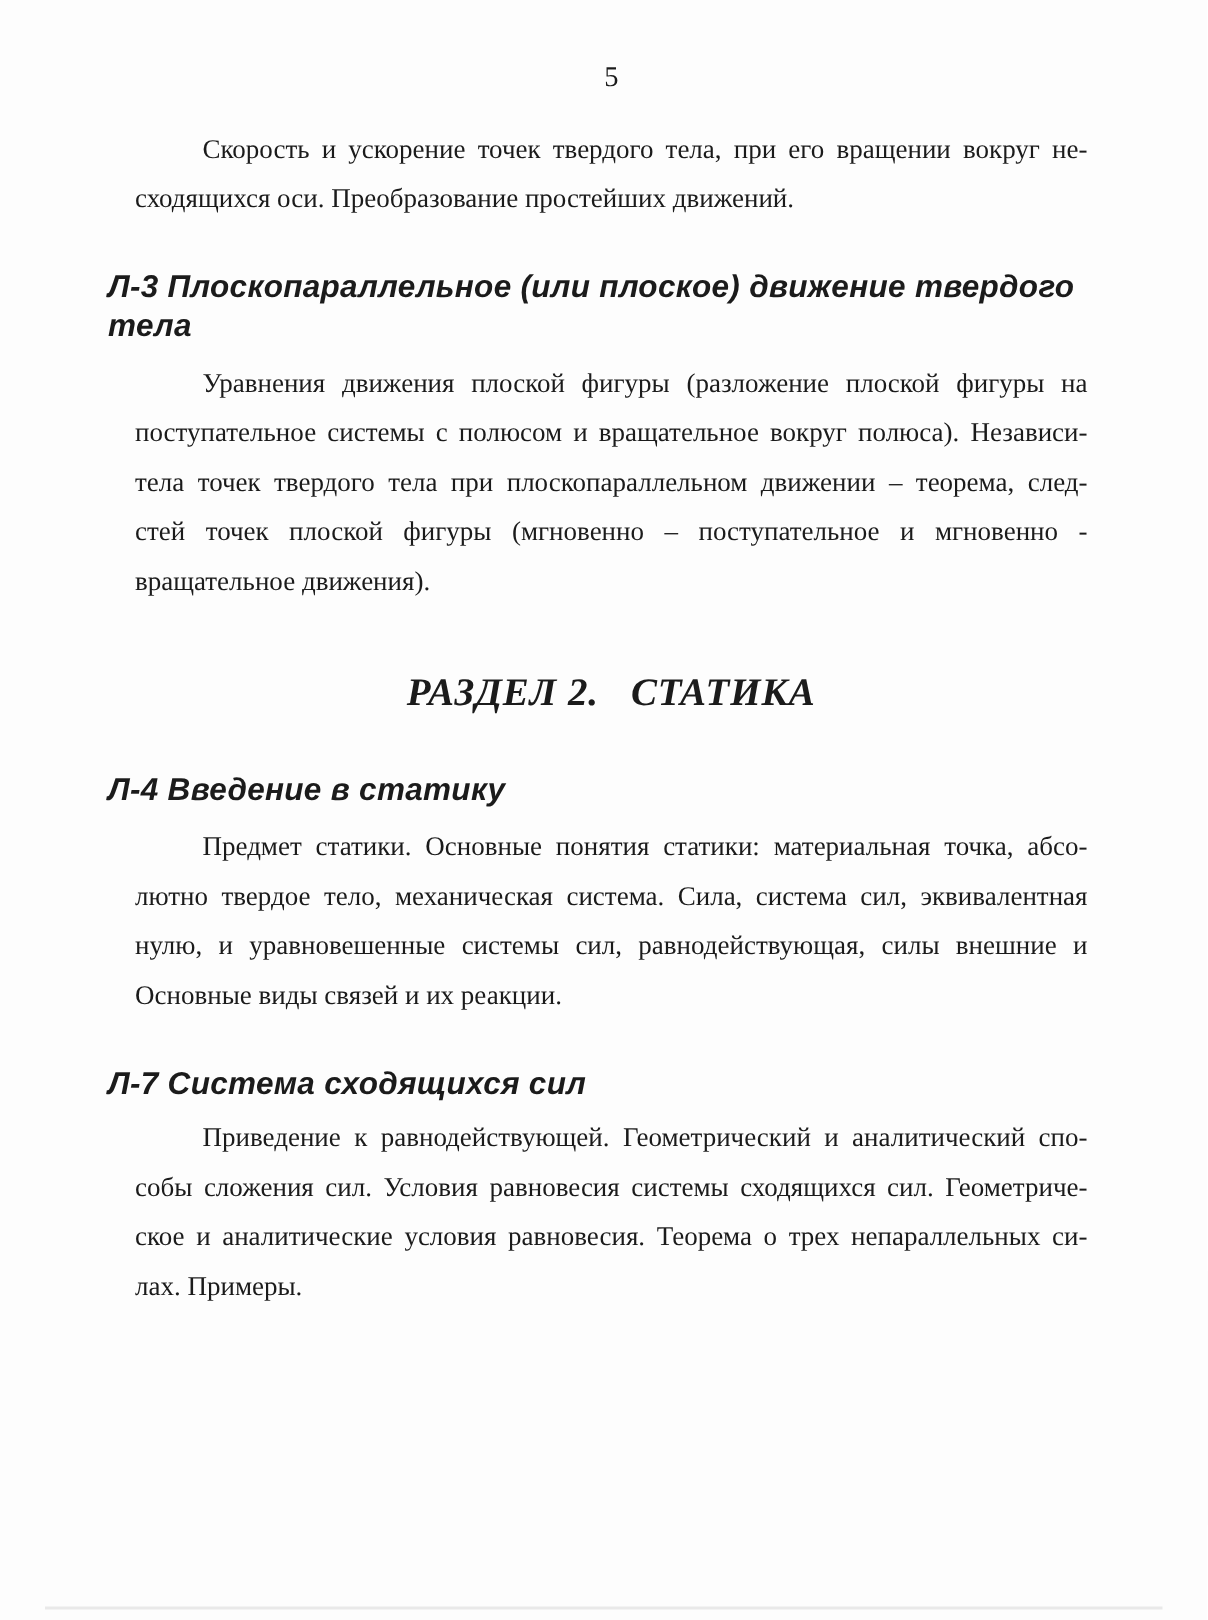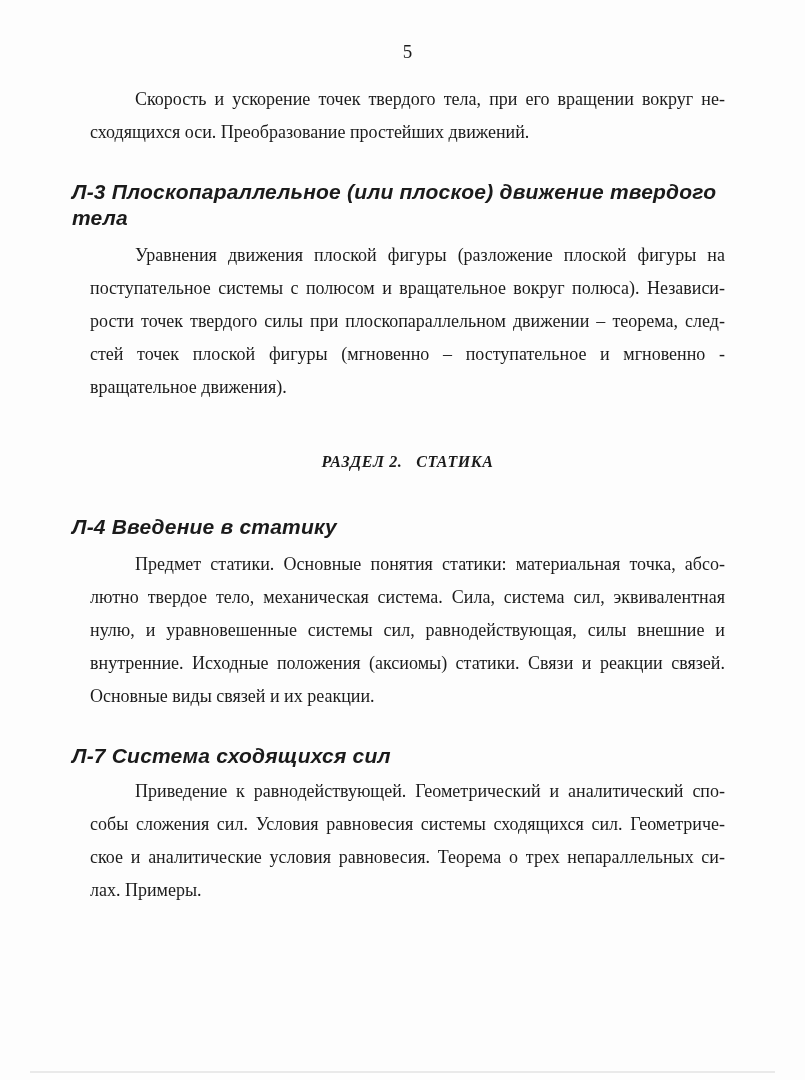--- a/index.html
+++ b/index.html
@@ -48,21 +48,21 @@
     font-size: 21px;
     line-height: 26px;
     letter-spacing: 0.2px;
   }
   .section-title {
     margin: 0;
     text-align: center;
     font-family: "Liberation Serif", serif;
     font-style: italic;
     font-weight: bold;
-    font-size: 16px;
+    font-size: 26px;
     line-height: 26px;
     letter-spacing: 0.6px;
     white-space: pre;
   }
   .mt-p1 { margin-top: 19px; }
   .mt-h3 { margin-top: 30px; }
   .mt-p2 { margin-top: 8px; }
   .mt-sec { margin-top: 45px; }
   .mt-h4 { margin-top: 39px; }
   .mt-p3 { margin-top: 8px; }
@@ -87,34 +87,33 @@
   <div class="para mt-p1">
     <div class="line j indent">Скорость и ускорение точек твердого тела, при его вращении вокруг не-</div>
     <div class="line">сходящихся оси. Преобразование простейших движений.</div>
   </div>
 
   <h2 class="lecture-heading mt-h3">Л-3 Плоскопараллельное (или плоское) движение твердого тела</h2>
 
   <div class="para mt-p2">
     <div class="line j indent">Уравнения движения плоской фигуры (разложение плоской фигуры на</div>
     <div class="line j">поступательное системы с полюсом и вращательное вокруг полюса). Независи-</div>
-    <div class="line j">рости точек твердого силы при плоскопараллельном движении – теорема, след-</div>
+    <div class="line j">тела точек твердого тела при плоскопараллельном движении – теорема, след-</div>
     <div class="line j">стей точек плоской фигуры (мгновенно – поступательное и мгновенно -</div>
     <div class="line">вращательное движения).</div>
   </div>
 
   <div class="section-title mt-sec">РАЗДЕЛ 2.   СТАТИКА</div>
 
   <h2 class="lecture-heading mt-h4">Л-4 Введение в статику</h2>
 
   <div class="para mt-p3">
     <div class="line j indent">Предмет статики. Основные понятия статики: материальная точка, абсо-</div>
     <div class="line j">лютно твердое тело, механическая система. Сила, система сил, эквивалентная</div>
     <div class="line j">нулю, и уравновешенные системы сил, равнодействующая, силы внешние и</div>
-    <div class="line j">внутренние. Исходные положения (аксиомы) статики. Связи и реакции связей.</div>
     <div class="line">Основные виды связей и их реакции.</div>
   </div>
 
   <h2 class="lecture-heading mt-h5">Л-7 Система сходящихся сил</h2>
 
   <div class="para mt-p4">
     <div class="line j indent">Приведение к равнодействующей. Геометрический и аналитический спо-</div>
     <div class="line j">собы сложения сил. Условия равновесия системы сходящихся сил. Геометриче-</div>
     <div class="line j">ское и аналитические условия равновесия. Теорема о трех непараллельных си-</div>
     <div class="line">лах. Примеры.</div>

